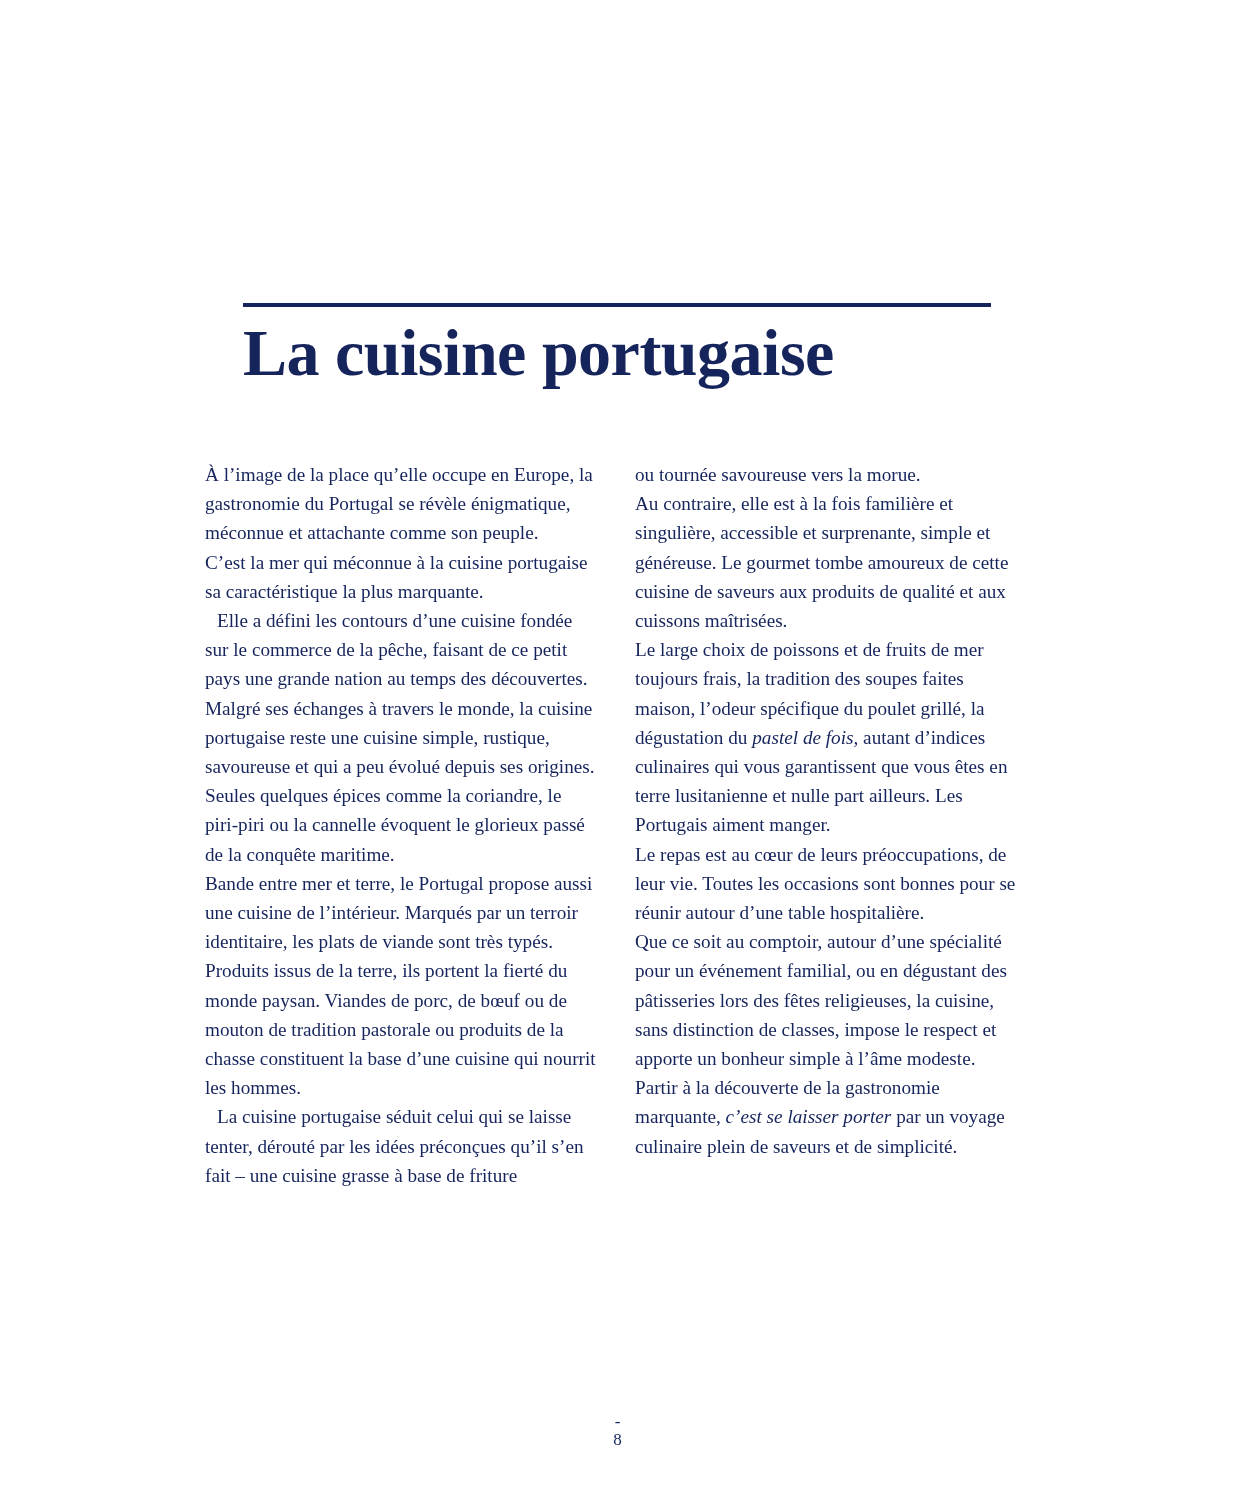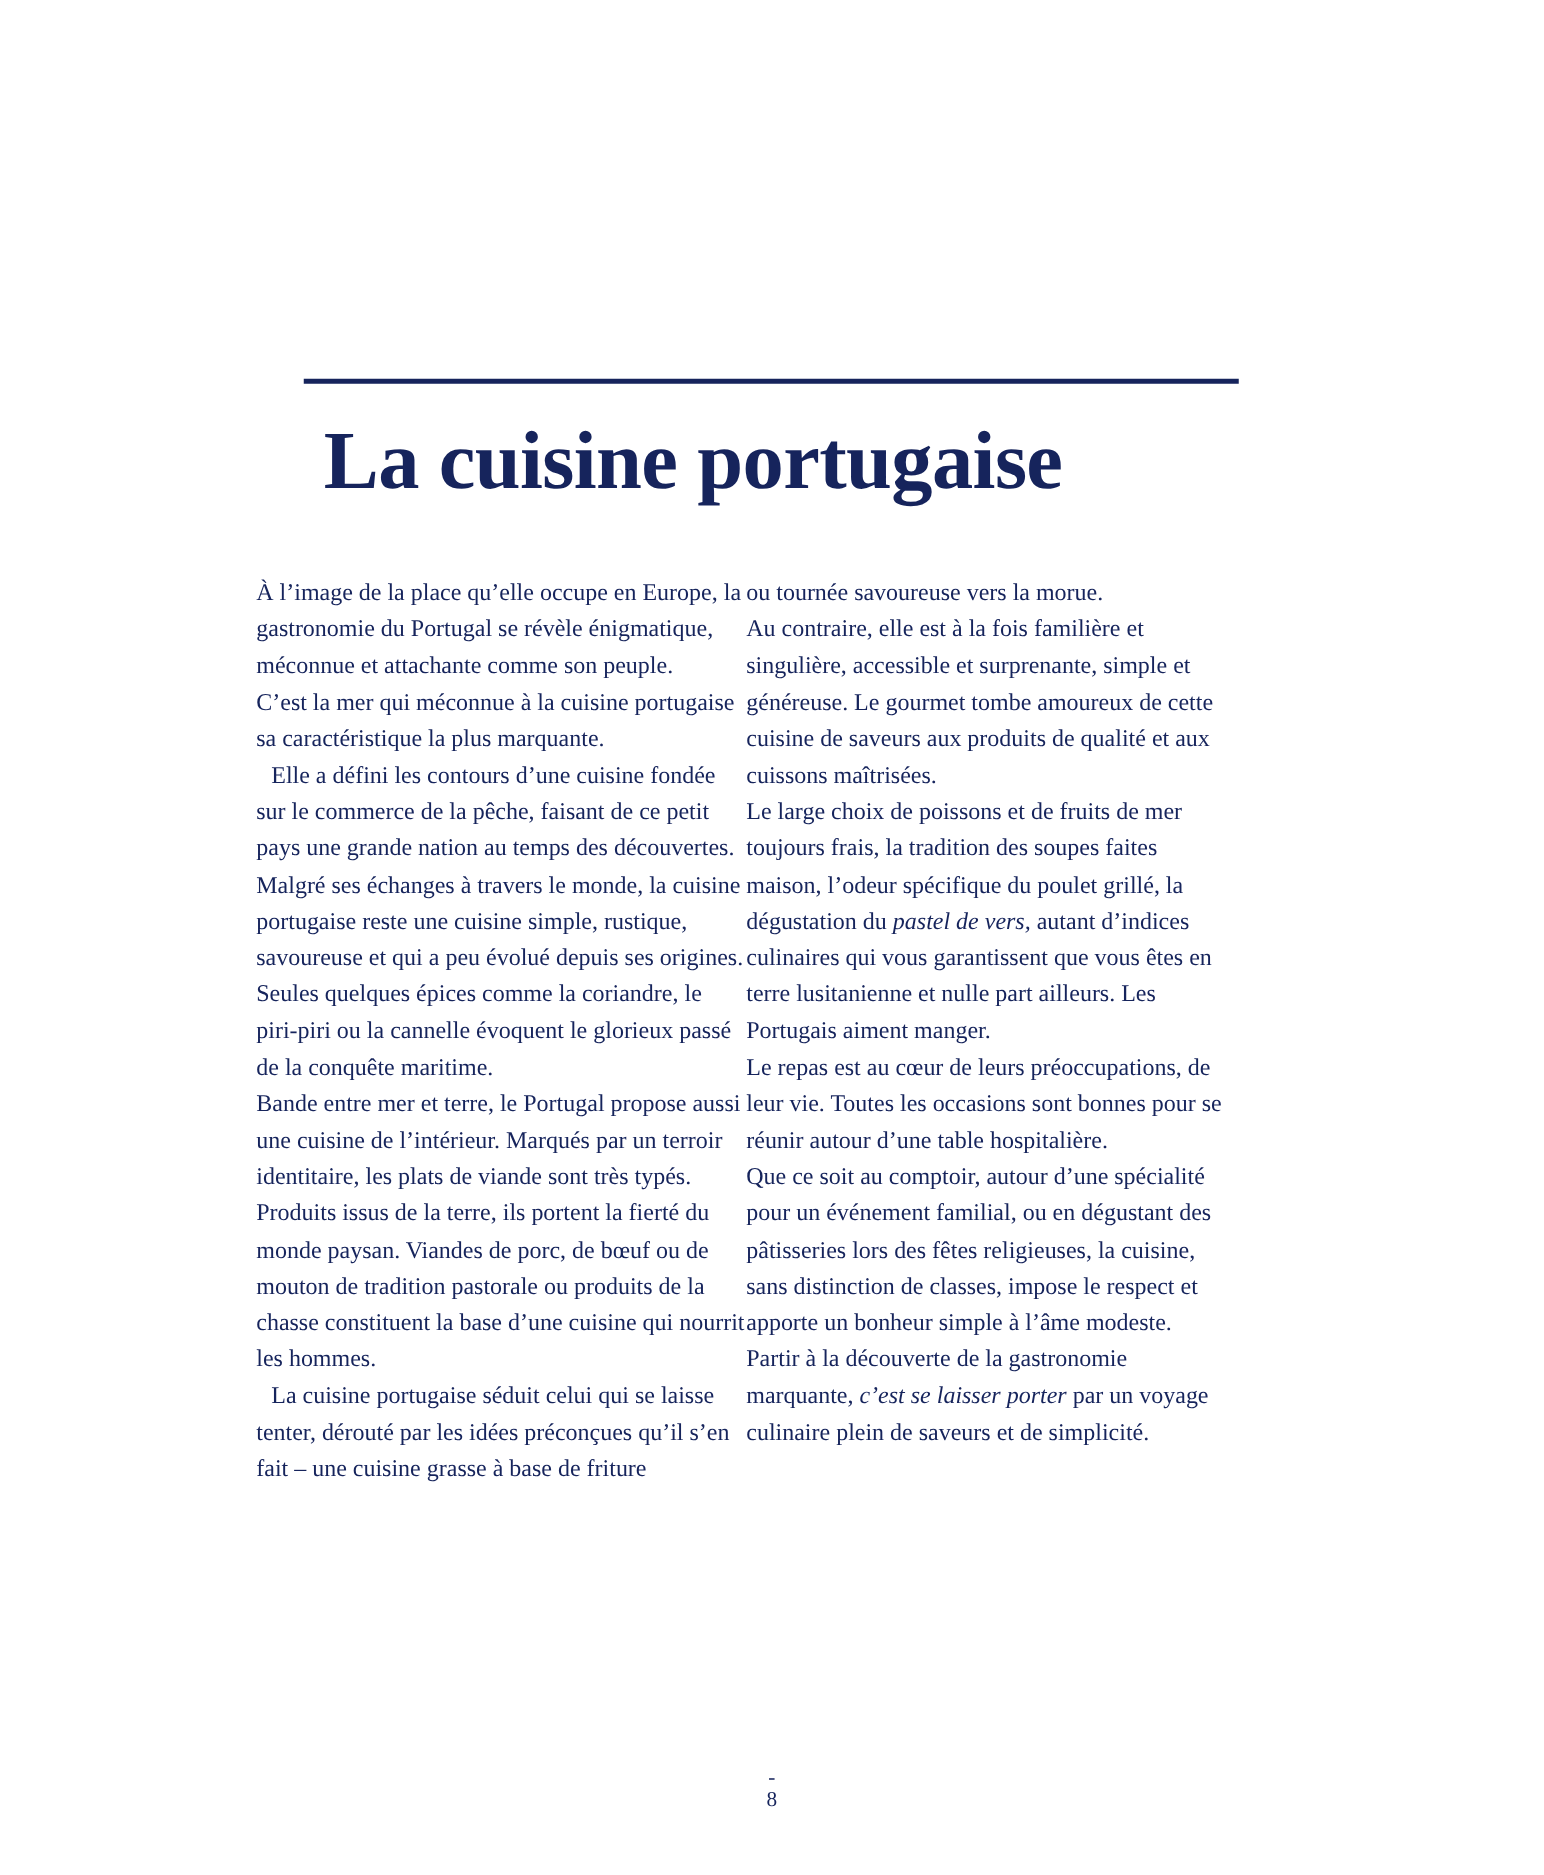--- a/index.html
+++ b/index.html
@@ -34,29 +34,30 @@
     position: absolute;
     left: 243px;
     top: 315px;
     width: 760px;
     font-family: "Liberation Serif", serif;
     font-weight: bold;
     font-size: 66px;
     line-height: 76px;
     letter-spacing: -0.5px;
     color: #16245c;
-    margin: 16px;
+    margin: 0;
     white-space: nowrap;
   }
   .columns {
     position: absolute;
     left: 205px;
     top: 460px;
     width: 840px;
     display: flex;
+    gap: 38px;
   }
   .col {
     width: 392px;
   }
   .col p {
     margin: 0;
     font-family: "Liberation Serif", serif;
     font-size: 19.2px;
     line-height: 29.2px;
     color: #16245c;
@@ -105,21 +106,21 @@
       <p>À l’image de la place qu’elle occupe en Europe, la gastronomie du Portugal se révèle énigmatique, méconnue et attachante comme son peuple.</p>
       <p>C’est la mer qui méconnue à la cuisine portugaise sa caractéristique la plus marquante.</p>
       <p class="indent">Elle a défini les contours d’une cuisine fondée sur le commerce de la pêche, faisant de ce petit pays une grande nation au temps des découvertes. Malgré ses échanges à travers le monde, la cuisine portugaise reste une cuisine simple, rustique, savoureuse et qui a peu évolué depuis ses origines. Seules quelques épices comme la coriandre, le piri-piri ou la cannelle évoquent le glorieux passé de la conquête maritime.</p>
       <p>Bande entre mer et terre, le Portugal propose aussi une cuisine de l’intérieur. Marqués par un terroir identitaire, les plats de viande sont très typés. Produits issus de la terre, ils portent la fierté du monde paysan. Viandes de porc, de bœuf ou de mouton de tradition pastorale ou produits de la chasse constituent la base d’une cuisine qui nourrit les hommes.</p>
       <p class="indent">La cuisine portugaise séduit celui qui se laisse tenter, dérouté par les idées préconçues qu’il s’en fait – une cuisine grasse à base de friture</p>
     </div>
 
     <div class="col">
       <p>ou tournée savoureuse vers la morue.</p>
       <p>Au contraire, elle est à la fois familière et singulière, accessible et surprenante, simple et généreuse. Le gourmet tombe amoureux de cette cuisine de saveurs aux produits de qualité et aux cuissons maîtrisées.</p>
-      <p><span>Le large choix de poissons et de fruits de mer toujours frais, la tradition des soupes faites maison, l’odeur spécifique du poulet grillé, la dégustation du </span><em>pastel de vers,</em><span> autant d’indices culinaires qui vous garantissent que vous êtes en terre lusitanienne et nulle part ailleurs. Les Portugais aiment manger.</span></p>
+      <p><span>Le large choix de poissons et de fruits de mer toujours frais, la tradition des soupes faites maison, l’odeur spécifique du poulet grillé, la dégustation du </span><em>pastel de fois,</em><span> autant d’indices culinaires qui vous garantissent que vous êtes en terre lusitanienne et nulle part ailleurs. Les Portugais aiment manger.</span></p>
       <p>Le repas est au cœur de leurs préoccupations, de leur vie. Toutes les occasions sont bonnes pour se réunir autour d’une table hospitalière.</p>
       <p>Que ce soit au comptoir, autour d’une spécialité pour un événement familial, ou en dégustant des pâtisseries lors des fêtes religieuses, la cuisine, sans distinction de classes, impose le respect et apporte un bonheur simple à l’âme modeste.</p>
       <p><span>Partir à la découverte de la gastronomie marquante, </span><em>c’est se laisser porter</em><span> par un voyage culinaire plein de saveurs et de simplicité.</span></p>
     </div>
 
   </div>
 
   <div class="footer">
     <span class="dash">-</span>
     <span class="folio">8</span>

